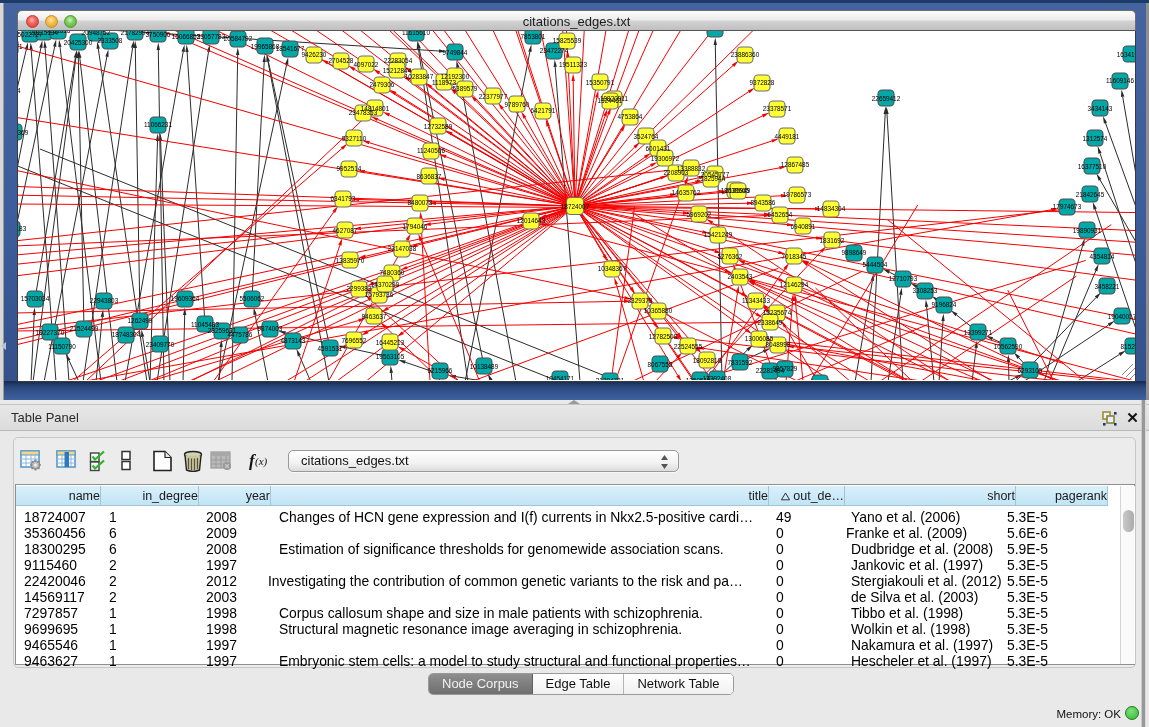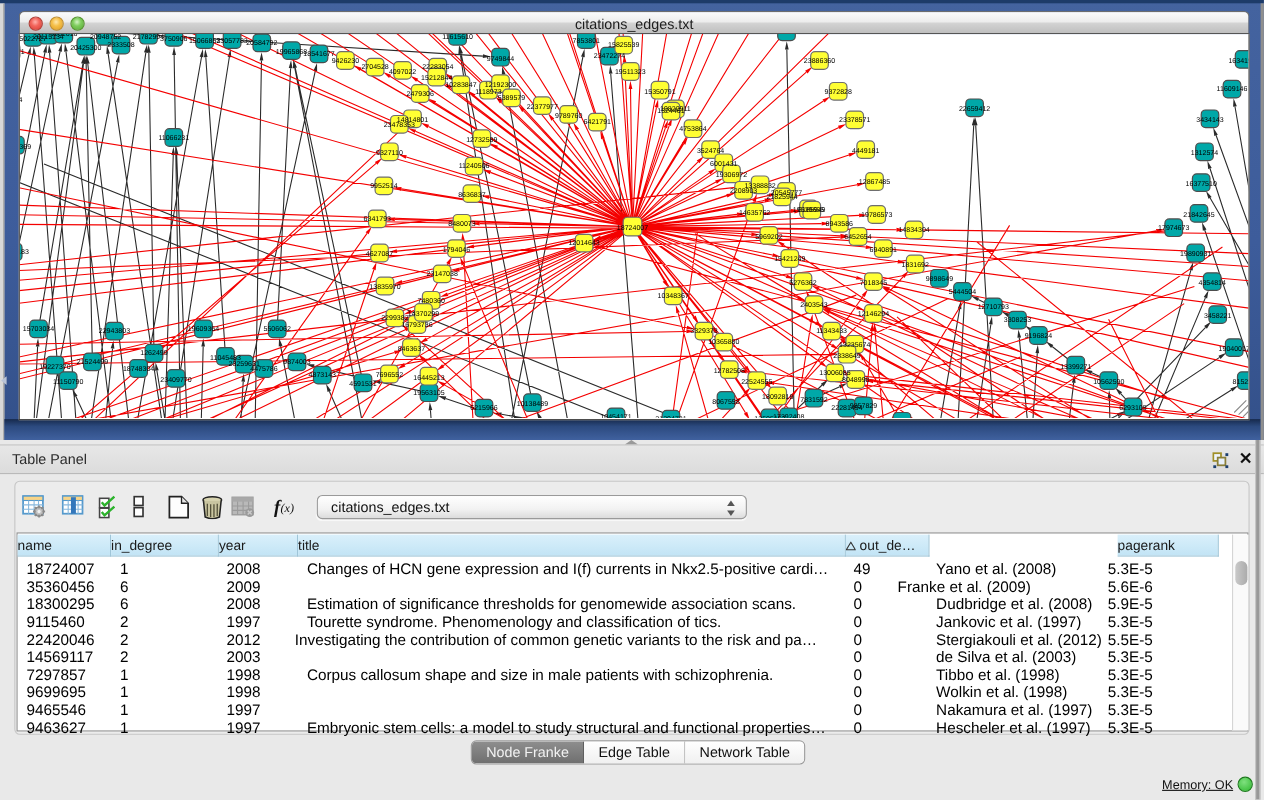--- a/index.html
+++ b/index.html
@@ -51,35 +51,35 @@
   font-size:13px; color:#111; line-height:20px; padding-left:12px;
   box-shadow:0 1px 1px rgba(255,255,255,.7); }
 #dropdown .arr { position:absolute; right:9px; top:3px; width:9px; height:16px; }
 
 
 #tbl { position:absolute; left:15px; top:484px; width:1120px; height:181px;
   background:#fff; border:1px solid #8f8f8f; }
 #thead { position:absolute; left:0; top:1px; height:20px; width:1078px; }
 .th { position:absolute; top:0; height:20px; background:linear-gradient(180deg,#daf0fb,#c2e4f5);
   border-right:1px solid #9fc5d8; border-bottom:1px solid #9fc5d8;
-  font-size:12.5px; color:#1a1a1a; text-align:left; line-height:20px; }
+  font-size:12.5px; color:#1a1a1a; text-align:right; line-height:20px; }
 .row { position:absolute; left:0; width:1078px; height:16px; font-size:13.9px; color:#000; }
 .row span { position:absolute; top:0; white-space:nowrap; overflow:hidden; }
 #vscroll { position:absolute; left:1104px; top:1px; width:15px; height:178px; background:#fafafa; border-left:1px solid #d5d5d5; }
 #vscroll .thumb { position:absolute; left:2px; top:24px; width:11px; height:22px; background:linear-gradient(90deg,#c9c9c9,#ababab); border-radius:6px; }
 
 
 #tabs { position:absolute; left:428px; top:673px; height:22px; display:flex;
   border:1px solid #9a9a9a; border-radius:5px; overflow:hidden; background:#fff; }
 #tabs .tab { font-size:13px; line-height:20px; padding:0 13px; color:#111;
   border-right:1px solid #b5b5b5; background:linear-gradient(180deg,#ffffff,#f0f0f0); }
 #tabs .tab.sel { background:linear-gradient(180deg,#8e8e8e,#6f6f6f); color:#f2f2f2; border-right:1px solid #5f5f5f; }
 #tabs .tab:last-child { border-right:none; }
 
-#memory { position:absolute; right:28px; top:708px; font-size:11.5px; color:#111;text-decoration:underline; }
+#memory { position:absolute; right:28px; top:708px; font-size:11.5px; color:#111; }
 #memdot { position:absolute; right:10px; top:706px; width:14px; height:14px; border-radius:50%;
   background:radial-gradient(circle at 5px 4px,#7fe07f,#2eb82e); border:1.5px solid #1e7a1e; }
 #rightedge { position:absolute; left:1141px; top:400px; width:5px; height:327px; background:#989898; border-left:1px solid #c9c9c9;border-right:1px solid #d9d9d9; }
 </style>
 </head>
 <body>
 <div id="topArea">
   <div class="topline"></div>
   <div class="leftstrip"></div>
   <div id="botband"></div>
@@ -483,53 +483,53 @@
 
 <div id="tbl">
   <div id="thead">
       <div class="th" style="left:0px;width:85px">name</div>
       <div class="th" style="left:85px;width:98px">in_degree</div>
       <div class="th" style="left:183px;width:72px">year</div>
       <div class="th" style="left:255px;width:498px">title</div>
       <div class="th" style="left:753px;width:76px"><svg style="vertical-align:-1px" width="9" height="9" viewBox="0 0 9 9">
           <path d="M4.5 1 L8.6 7.8 L0.4 7.8 Z" fill="none" stroke="#333" stroke-width="1"></path>
         </svg> out_de…</div>
+      <div class="th" style="left:829px;width:171px">short</div>
       <div class="th" style="left:1000px;width:92px">pagerank</div>
     </div>
   <div class="row" style="top:24px">
       <span style="left:8px">18724007</span>
       <span style="left:93px">1</span>
       <span style="left:190px">2008</span>
       <span style="left:263px;width:479px">Changes of HCN gene expression and I(f) currents in Nkx2.5-positive cardi…</span>
       <span style="left:760px">49</span>
-      <span style="left:835px">Yano et al. (2008)</span>
+      <span style="left:835px">Yano et al. (2006)</span>
       <span style="left:991px">5.3E-5</span>
     </div>
     <div class="row" style="top:40px">
       <span style="left:8px">35360456</span>
       <span style="left:93px">6</span>
       <span style="left:190px">2009</span>
       <span style="left:760px">0</span>
-      <span style="left:800px">Franke et al. (2009)</span>
+      <span style="left:830px">Franke et al. (2009)</span>
       <span style="left:991px">5.6E-6</span>
     </div>
     <div class="row" style="top:56px">
       <span style="left:8px">18300295</span>
       <span style="left:93px">6</span>
       <span style="left:190px">2008</span>
       <span style="left:263px;width:479px">Estimation of significance thresholds for genomewide association scans.</span>
       <span style="left:760px">0</span>
       <span style="left:835px">Dudbridge et al. (2008)</span>
       <span style="left:991px">5.9E-5</span>
     </div>
     <div class="row" style="top:72px">
       <span style="left:8px">9115460</span>
       <span style="left:93px">2</span>
       <span style="left:190px">1997</span>
-      <span style="left:263px;width:479px">Tourette syndrome. Phenomenology and classification of tics.</span>
       <span style="left:760px">0</span>
       <span style="left:835px">Jankovic et al. (1997)</span>
       <span style="left:991px">5.3E-5</span>
     </div>
     <div class="row" style="top:88px">
       <span style="left:8px">22420046</span>
       <span style="left:93px">2</span>
       <span style="left:190px">2012</span>
       <span style="left:252px;width:479px">Investigating the contribution of common genetic variants to the risk and pa…</span>
       <span style="left:760px">0</span>
@@ -550,20 +550,21 @@
       <span style="left:190px">1998</span>
       <span style="left:263px;width:479px">Corpus callosum shape and size in male patients with schizophrenia.</span>
       <span style="left:760px">0</span>
       <span style="left:835px">Tibbo et al. (1998)</span>
       <span style="left:991px">5.3E-5</span>
     </div>
     <div class="row" style="top:136px">
       <span style="left:8px">9699695</span>
       <span style="left:93px">1</span>
       <span style="left:190px">1998</span>
+      <span style="left:263px;width:479px">Structural magnetic resonance image averaging in schizophrenia.</span>
       <span style="left:760px">0</span>
       <span style="left:835px">Wolkin et al. (1998)</span>
       <span style="left:991px">5.3E-5</span>
     </div>
     <div class="row" style="top:152px">
       <span style="left:8px">9465546</span>
       <span style="left:93px">1</span>
       <span style="left:190px">1997</span>
       <span style="left:760px">0</span>
       <span style="left:835px">Nakamura et al. (1997)</span>
@@ -577,21 +578,21 @@
       <span style="left:760px">0</span>
       <span style="left:835px">Hescheler et al. (1997)</span>
       <span style="left:991px">5.3E-5</span>
     </div>
   <div id="vscroll">
       <div class="thumb"></div>
     </div>
 </div>
 
 <div id="tabs">
-  <div class="tab sel">Node Franke</div>
+  <div class="tab sel">Node Corpus</div>
   <div class="tab">Edge Table</div>
   <div class="tab">Network Table</div>
 </div>
 
 <div id="memory">Memory: OK</div>
 <div id="memdot"></div>
 <div id="rightedge"></div>
 <div style="position:absolute;left:1px;top:342px;width:0;height:0;border-top:4px solid transparent;border-bottom:4px solid transparent;border-right:5px solid #b9c3d6"></div>
 
 </body></html>

